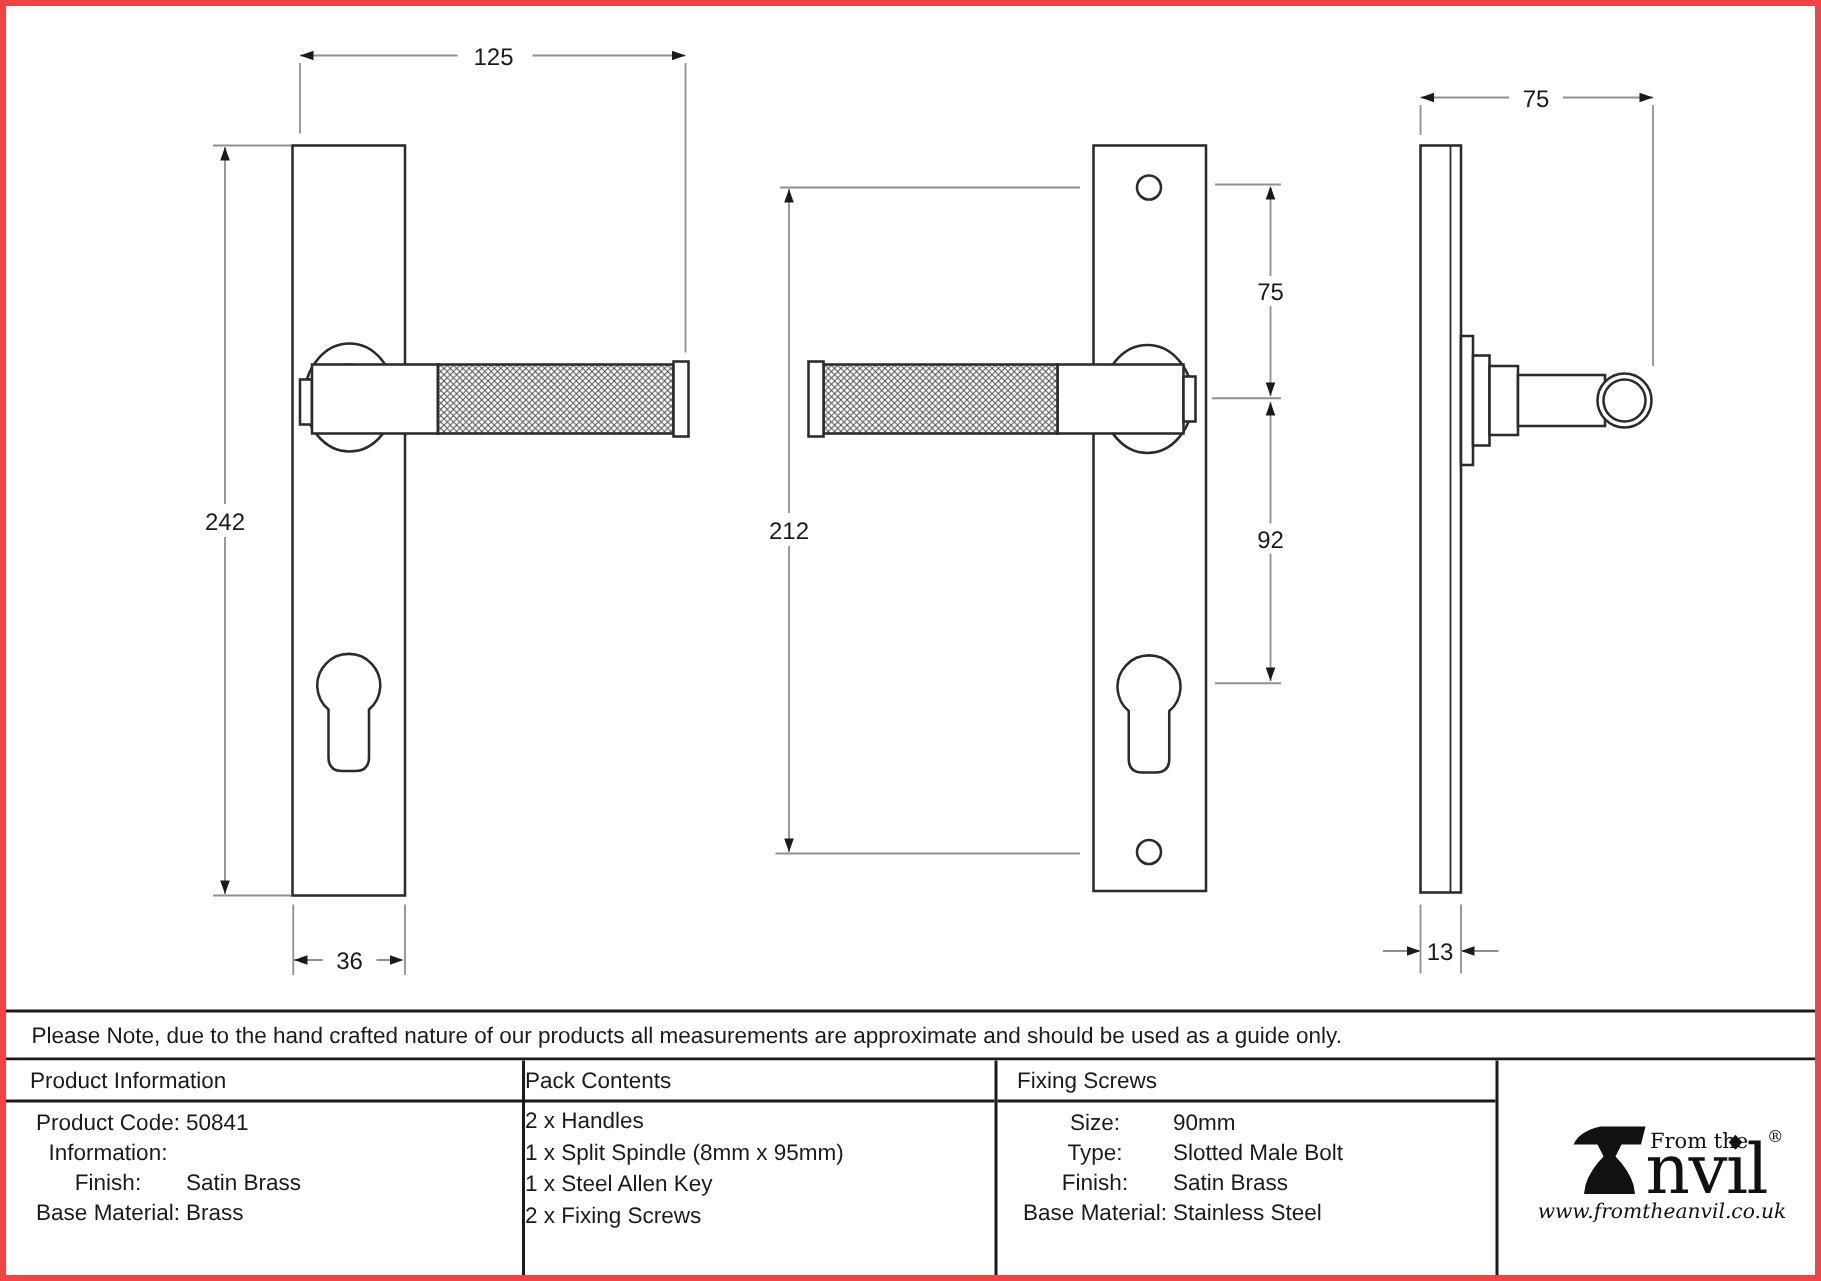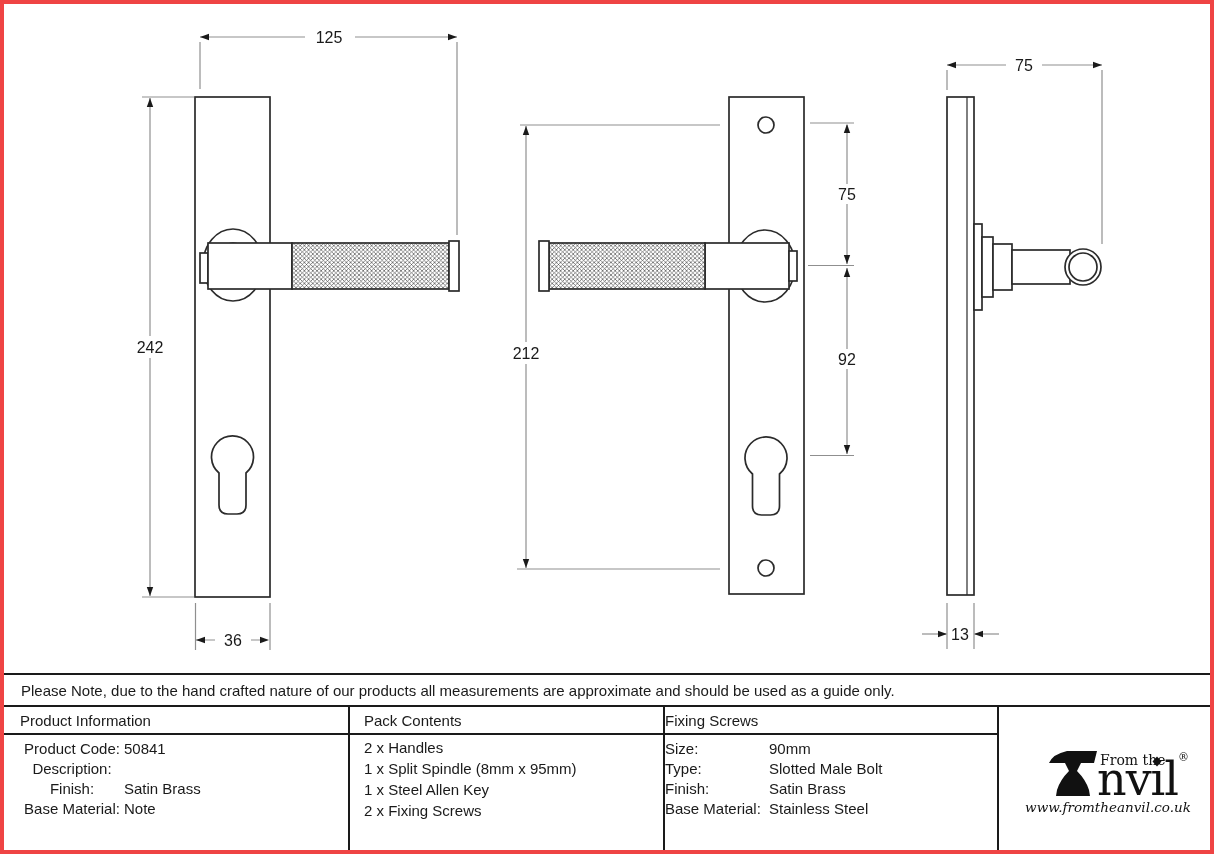--- a/index.html
+++ b/index.html
@@ -24,26 +24,26 @@
   .col-header{
     height:26px;border-bottom:2px solid #1a1a1a;box-sizing:content-box;
     display:flex;align-items:center;font-size:15px;
   }
   .col-body{font-size:15px;}
   .kv{display:flex;line-height:19px;margin-bottom:1px;}
   .kv .k{width:104px;flex:0 0 104px;}
   .kv .v{max-width:222px;}
   .c1 .col-header,.c1 .col-body{padding-left:16px;}
   .c1 .col-body{padding-top:4px;text-align:center;}
-  .c2 .col-header,.c2 .col-body{padding-left:14px;}
+  .c2 .col-header,.c2 .col-body{padding-left:0;}
   .c2 .col-body{padding-top:2px;}
   .c2 .pc-item{line-height:21px;}
-  .c3 .col-header,.c3 .col-body{}
+  .c3 .col-header,.c3 .col-body{padding-left:13px;}
   .c3 .col-body{padding-top:4px;}
-  .c3 .kv{line-height:20px;margin-bottom:0;}
+  .c3 .kv{line-height:20px;margin-bottom:0;text-align:center;}
   .logo-svg{position:absolute;top:0;left:0;}
   .logo-serif{font-family:"DejaVu Serif","Liberation Serif",serif;}
 </style>
 </head>
 <body>
 
 <div class="sheet">
 
   <svg class="drawing" width="1210" height="669" viewBox="2 2 1210 669">
     <defs>
@@ -173,29 +173,29 @@
   <div class="infotable">
 
     <div class="tcol c1">
       <div class="col-header">Product Information</div>
       <div class="col-body">
         <div class="kv">
           <span class="k">Product Code:</span>
           <span class="v">50841</span>
         </div>
         <div class="kv">
-          <span class="k">Description:</span>
+          <span class="k">Information:</span>
         </div>
         <div class="kv">
           <span class="k">Finish:</span>
           <span class="v">Satin Brass</span>
         </div>
         <div class="kv">
           <span class="k">Base Material:</span>
-          <span class="v">Note</span>
+          <span class="v">Brass</span>
         </div>
       </div>
     </div>
 
     <div class="tcol c2">
       <div class="col-header">Pack Contents</div>
       <div class="col-body">
         <div class="pc-item">2 x Handles</div>
         <div class="pc-item">1 x Split Spindle (8mm x 95mm)</div>
         <div class="pc-item">1 x Steel Allen Key</div>

